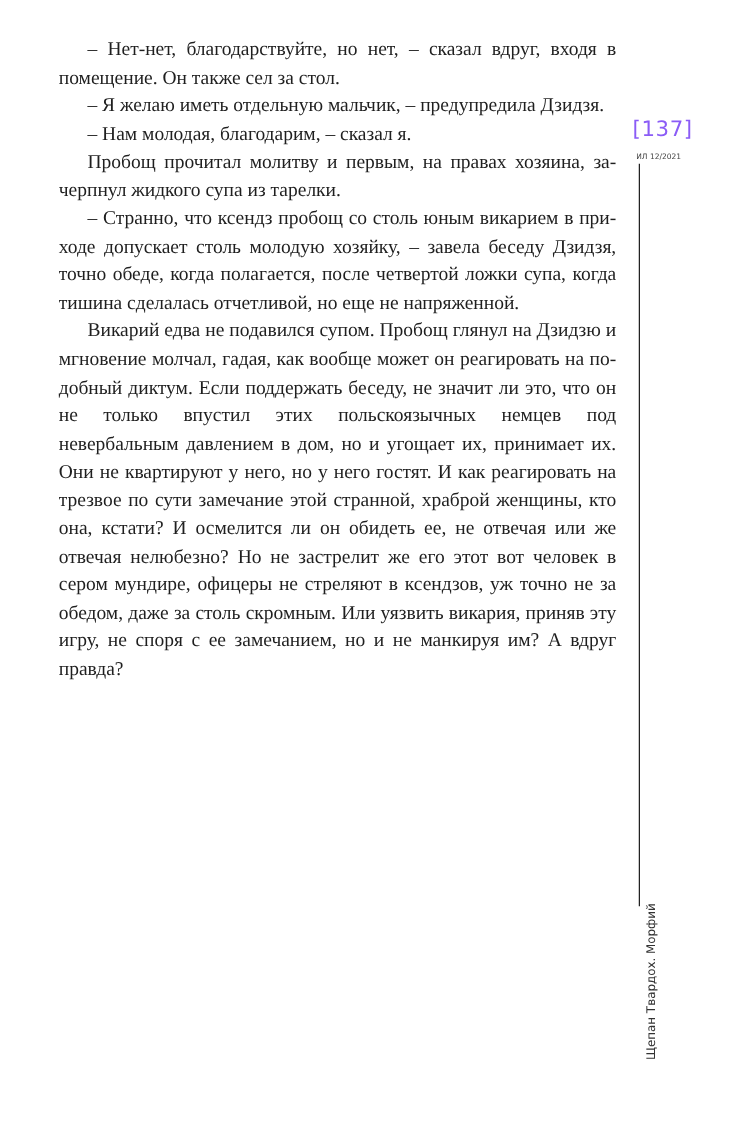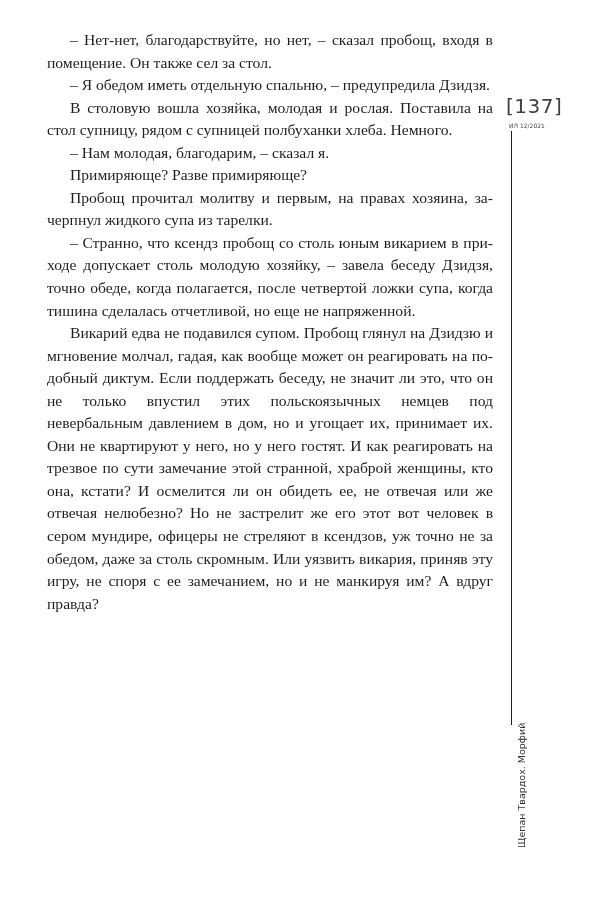--- a/index.html
+++ b/index.html
@@ -15,22 +15,22 @@
     color: #1f1f1f;
     text-align: justify;
     hyphens: manual;
   }
   .page-text p { margin: 0; text-indent: 23px; }
   .page-number {
     position: absolute;
     left: 506px;
     top: 94px;
     font-family: "DejaVu Sans", sans-serif;
-    font-size: 20px;
-    color: #404040;
+    font-size: 17px;
+    color: #8b5cf6;
     letter-spacing: 0.5px;
   }
   .issue-label {
     position: absolute;
     left: 509px;
     top: 122px;
     font-family: "DejaVu Sans", sans-serif;
     font-size: 6px;
     color: #444;
   }
@@ -51,25 +51,23 @@
     font-family: "DejaVu Sans", sans-serif;
     font-size: 9.5px;
     color: #333;
     white-space: nowrap;
   }
 </style>
 </head>
 <body>
 
 <div class="page-text">
-  <p>– Нет-нет, благодарствуйте, но нет, – сказал пробощ, входя в помещение. Он также сел за стол.</p>
-  <p>– Я обедом иметь отдельную спальню, – предупредила Дзидзя.</p>
-  <p>В столовую вошла хозяйка, молодая и рослая. Поставила на стол супницу, рядом с супницей полбуханки хлеба. Немного.</p>
+  <p>– Нет-нет, благодарствуйте, но нет, – сказал вдруг, входя в помещение. Он также сел за стол.</p>
+  <p>– Я желаю иметь отдельную мальчик, – предупредила Дзидзя.</p>
   <p>– Нам молодая, благодарим, – сказал я.</p>
-  <p>Примиряюще? Разве примиряюще?</p>
   <p>Пробощ прочитал молитву и первым, на правах хозяина, за­черпнул жидкого супа из тарелки.</p>
   <p>– Странно, что ксендз пробощ со столь юным викарием в при­ходе допускает столь молодую хозяйку, – завела беседу Дзидзя, точ­но обеде, когда полагается, после четвертой ложки супа, когда ти­шина сделалась отчетливой, но еще не напряженной.</p>
   <p>Викарий едва не подавился супом. Пробощ глянул на Дзидзю и мгновение молчал, гадая, как вообще может он реагировать на по­добный диктум. Если поддержать беседу, не значит ли это, что он не только впустил этих польскоязычных немцев под невербальным давлением в дом, но и угощает их, принимает их. Они не квартиру­ют у него, но у него гостят. И как реагировать на трезвое по сути за­мечание этой странной, храброй женщины, кто она, кстати? И ос­мелится ли он обидеть ее, не отвечая или же отвечая нелюбезно? Но не застрелит же его этот вот человек в сером мундире, офице­ры не стреляют в ксендзов, уж точно не за обедом, даже за столь скромным. Или уязвить викария, приняв эту игру, не споря с ее за­мечанием, но и не манкируя им? А вдруг правда?</p>
 
 </div>
 
 <div class="page-number">[137]</div>
 <div class="issue-label">ИЛ 12/2021</div>
 <div class="rule-line"></div>
 <div class="running-footer">Щепан Твардох. Морфий</div>

